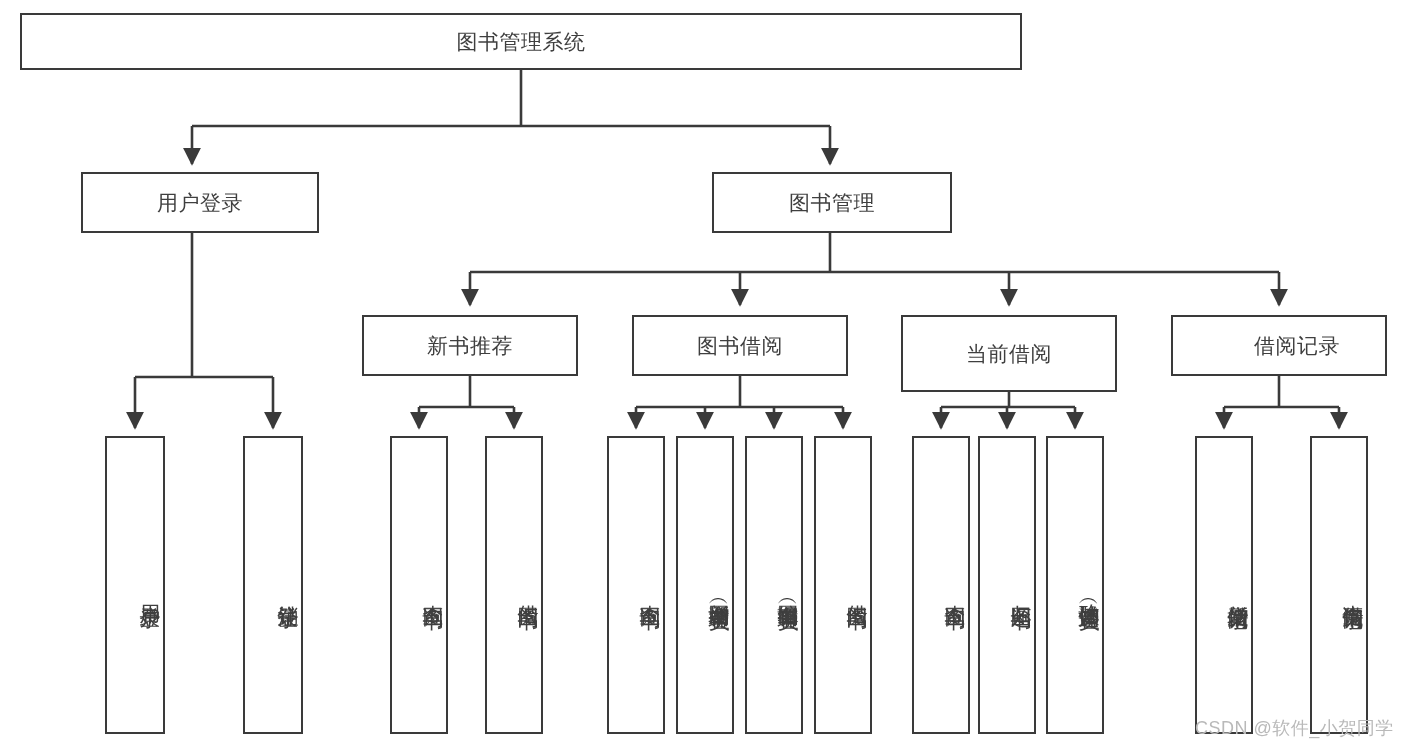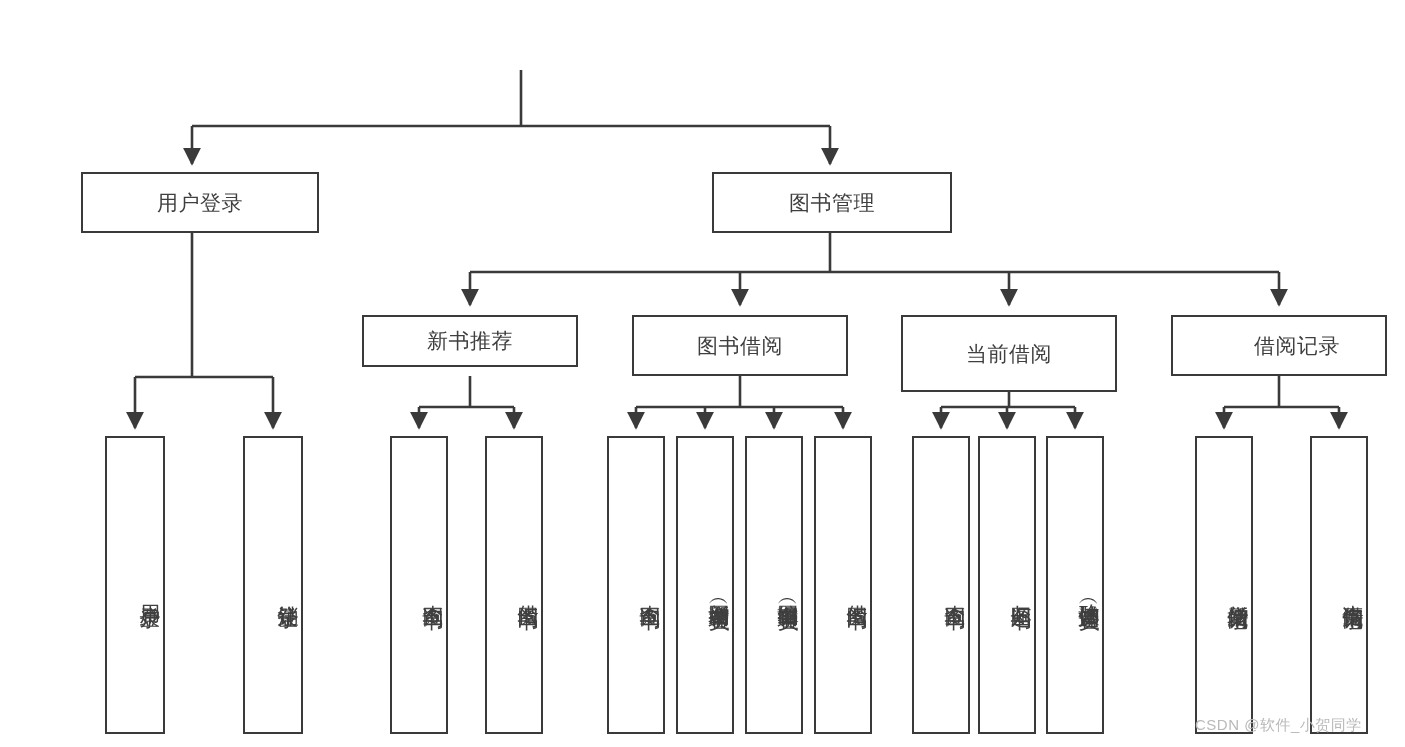--- a/index.html
+++ b/index.html
@@ -49,21 +49,21 @@
     letter-spacing: 1.5px;
     padding-top: 12px;
     align-items: flex-start;
     justify-content: center;
   }
   .node-vertical.tall-text {
     letter-spacing: 1px;
   }
   .watermark {
     position: absolute;
-    font-size: 15px;
+    font-size: 18px;
     color: #b9b9b9;
     letter-spacing: 0.5px;
     white-space: nowrap;
     pointer-events: none;
   }
 </style>
 </head>
 <body>
 
 <div id="diagram-root">
@@ -111,29 +111,32 @@
       <path d="M 1007 407 L 1007 428" marker-end="url(#arrow)"></path>
       <path d="M 1075 407 L 1075 428" marker-end="url(#arrow)"></path>
 
       <path d="M 1279 376 L 1279 407"></path>
       <path d="M 1224 407 L 1339 407"></path>
       <path d="M 1224 407 L 1224 428" marker-end="url(#arrow)"></path>
       <path d="M 1339 407 L 1339 428" marker-end="url(#arrow)"></path>
     </g>
   </svg>
 
+  <div class="node-box node-horizontal" style="left:20px; top:13px; width:1002px; height:57px;">
+    <span>图书管理系统</span>
+  </div>
 
   <div class="node-box node-horizontal" style="left:81px; top:172px; width:238px; height:61px;">
     <span>用户登录</span>
   </div>
   <div class="node-box node-horizontal" style="left:712px; top:172px; width:240px; height:61px;">
     <span>图书管理</span>
   </div>
 
-  <div class="node-box node-horizontal" style="left:362px; top:315px; width:216px; height:52px;">
+  <div class="node-box node-horizontal" style="left:362px; top:315px; width:216px; height:61px;">
     <span>新书推荐</span>
   </div>
   <div class="node-box node-horizontal" style="left:632px; top:315px; width:216px; height:61px;">
     <span>图书借阅</span>
   </div>
   <div class="node-box node-horizontal" style="left:901px; top:315px; width:216px; height:77px;">
     <span>当前借阅</span>
   </div>
   <div class="node-box node-horizontal" style="left:1171px; top:315px; width:216px; height:61px;padding-left:36px;">
     <span>借阅记录</span>

